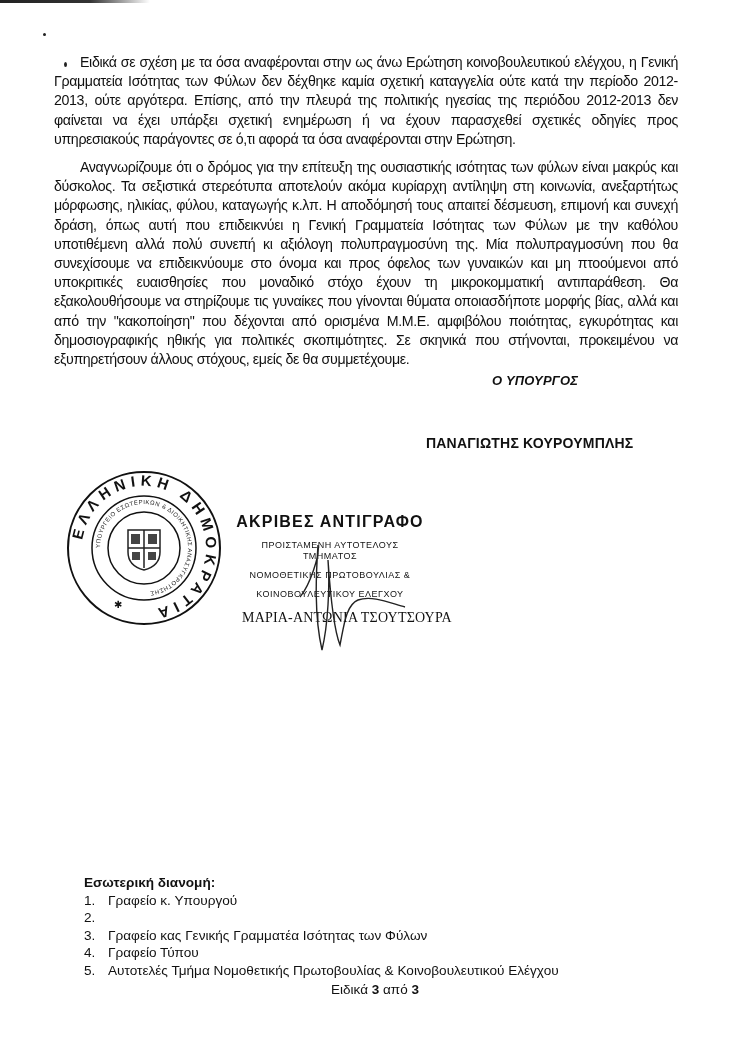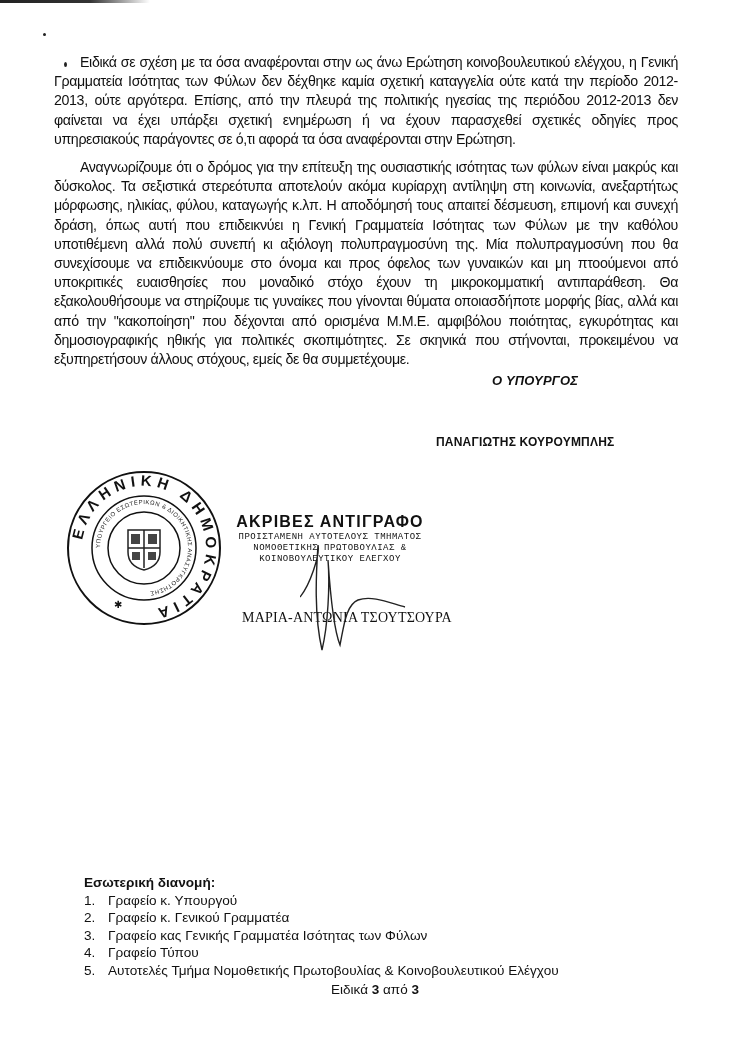--- a/index.html
+++ b/index.html
@@ -3,25 +3,25 @@
 <meta charset="utf-8">
 <style>
   html, body { margin: 0; padding: 0; background: #ffffff; }
   body { width: 750px; height: 1054px; position: relative; overflow: hidden; font-family: "Liberation Sans", sans-serif; color: #111; }
   .scan-edge { position: absolute; left: 0; top: 0; width: 150px; height: 3px; background: linear-gradient(90deg, #222 0%, #333 60%, rgba(60,60,60,0) 100%); }
   .speck { position: absolute; width: 3px; height: 3px; background: #222; border-radius: 50%; }
   .body-text { position: absolute; left: 54px; width: 624px; font-family: "Liberation Sans Narrow", "Liberation Sans", sans-serif; font-size: 14.2px; line-height: 19.2px; letter-spacing: -0.35px; text-align: justify; }
   .para { margin: 0 0 9px 0; text-indent: 26px; }
   .para.first { text-indent: 0; }
   .signer-title { position: absolute; left: 492px; top: 373px; font-size: 13px; font-weight: bold; letter-spacing: 0.2px; font-style: italic; }
-  .signer-name { position: absolute; left: 420px; top: 435px; font-size: 12px; font-weight: bold; letter-spacing: 0.2px; padding-left: 16px; }
+  .signer-name { position: absolute; left: 410px; top: 435px; font-size: 14px; font-weight: bold; letter-spacing: 0.2px; padding-left: 16px; }
   .seal { position: absolute; left: 66px; top: 470px; width: 156px; height: 156px; }
   .copy-block { position: absolute; left: 230px; top: 512px; width: 200px; text-align: center; }
   .copy-title { font-size: 16px; font-weight: bold; letter-spacing: 1.2px; margin: 0; line-height: 20px; }
-  .copy-sub { font-size: 9px; line-height: 11px; letter-spacing: 0.5px; margin: 0; font-family: Liberation Mono, monospace; }
+  .copy-sub { font-size: 9px; line-height: 11px; letter-spacing: 0.5px; margin: 8px; }
   .copy-signer { position: absolute; left: 226px; top: 610px; font-family: "Liberation Serif", serif; font-size: 14px; letter-spacing: 0.2px; margin-left: 16px; }
   .signature { position: absolute; left: 300px; top: 545px; width: 140px; height: 110px; }
   .dist { position: absolute; left: 84px; top: 874px; font-size: 13.6px; line-height: 17.5px; }
   .dist-title { font-weight: bold; margin: 0; }
   .dist-list { margin: 0; padding: 0; list-style: none; }
   .dist-list li { display: flex; }
   .dist-list .num { width: 24px; }
   .page-number { position: absolute; left: 0; width: 750px; top: 982px; text-align: center; font-size: 13.5px; }
   .page-number b { font-weight: bold; }
 </style>
@@ -80,21 +80,20 @@
 
 <div class="dist">
   <p class="dist-title">Εσωτερική διανομή:</p>
   <ul class="dist-list">
     <li>
         <span class="num">1.</span>
         <span>Γραφείο κ. Υπουργού</span>
       </li>
     <li>
         <span class="num">2.</span>
-        <span>Γραφείο κ. Γενικού Γραμματέα</span>
       </li>
     <li>
         <span class="num">3.</span>
         <span>Γραφείο κας Γενικής Γραμματέα Ισότητας των Φύλων</span>
       </li>
     <li>
         <span class="num">4.</span>
         <span>Γραφείο Τύπου</span>
       </li>
     <li>

